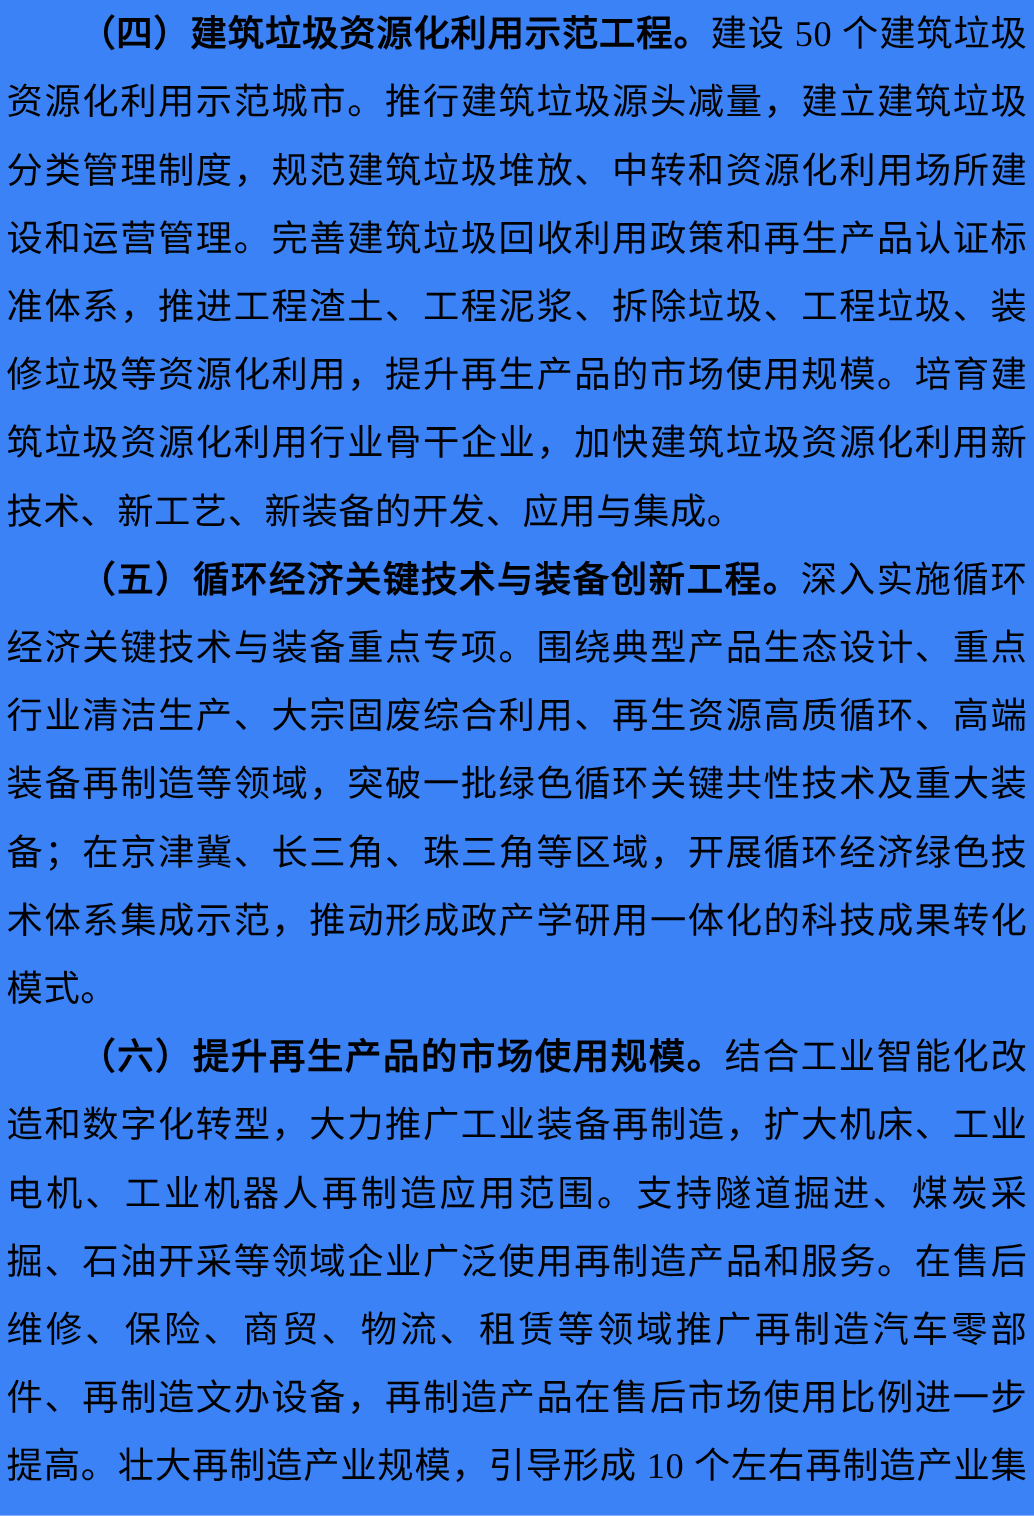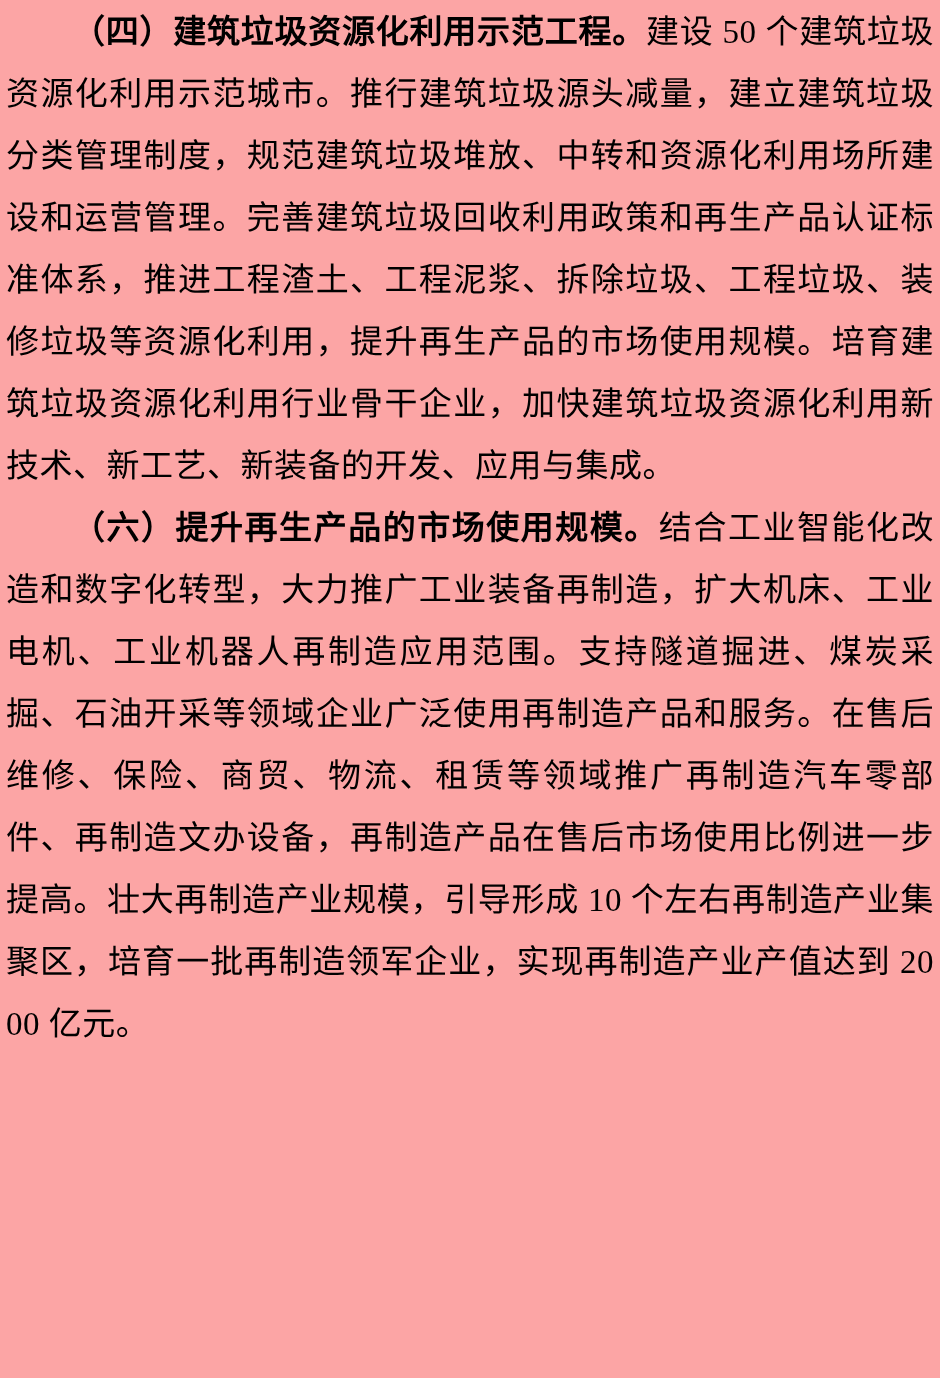--- a/index.html
+++ b/index.html
@@ -4,21 +4,21 @@
 <style>
   html, body {
     margin: 0;
     padding: 0;
     background: #ffffff;
   }
   .page {
     position: relative;
     width: 940px;
     height: 1378px;
-    background: #fca5a5;
+    background: #3b82f6;
     color: #000000;
     overflow: hidden;
     box-sizing: border-box;
     padding: 1px 6px 0 6px;
     font-family: "Liberation Serif", "DejaVu Serif", serif;
   }
   .doc-paragraph {
     margin: 0;
     font-size: 33px;
     line-height: 62px;
@@ -35,16 +35,17 @@
     font-weight: 400;
   }
 </style>
 </head>
 <body>
 
 <div class="page">
 
   <p class="doc-paragraph"><span class="para-heading">（四）建筑垃圾资源化利用示范工程。</span><span class="para-body">建设 50 个建筑垃圾资源化利用示范城市。推行建筑垃圾源头减量，建立建筑垃圾分类管理制度，规范建筑垃圾堆放、中转和资源化利用场所建设和运营管理。完善建筑垃圾回收利用政策和再生产品认证标准体系，推进工程渣土、工程泥浆、拆除垃圾、工程垃圾、装修垃圾等资源化利用，提升再生产品的市场使用规模。培育建筑垃圾资源化利用行业骨干企业，加快建筑垃圾资源化利用新技术、新工艺、新装备的开发、应用与集成。</span></p>
 
+  <p class="doc-paragraph"><span class="para-heading">（五）循环经济关键技术与装备创新工程。</span><span class="para-body">深入实施循环经济关键技术与装备重点专项。围绕典型产品生态设计、重点行业清洁生产、大宗固废综合利用、再生资源高质循环、高端装备再制造等领域，突破一批绿色循环关键共性技术及重大装备；在京津冀、长三角、珠三角等区域，开展循环经济绿色技术体系集成示范，推动形成政产学研用一体化的科技成果转化模式。</span></p>
 
   <p class="doc-paragraph"><span class="para-heading">（六）提升再生产品的市场使用规模。</span><span class="para-body">结合工业智能化改造和数字化转型，大力推广工业装备再制造，扩大机床、工业电机、工业机器人再制造应用范围。支持隧道掘进、煤炭采掘、石油开采等领域企业广泛使用再制造产品和服务。在售后维修、保险、商贸、物流、租赁等领域推广再制造汽车零部件、再制造文办设备，再制造产品在售后市场使用比例进一步提高。壮大再制造产业规模，引导形成 10 个左右再制造产业集聚区，培育一批再制造领军企业，实现再制造产业产值达到 2000 亿元。</span></p>
 
 </div>
 
 </body></html>

